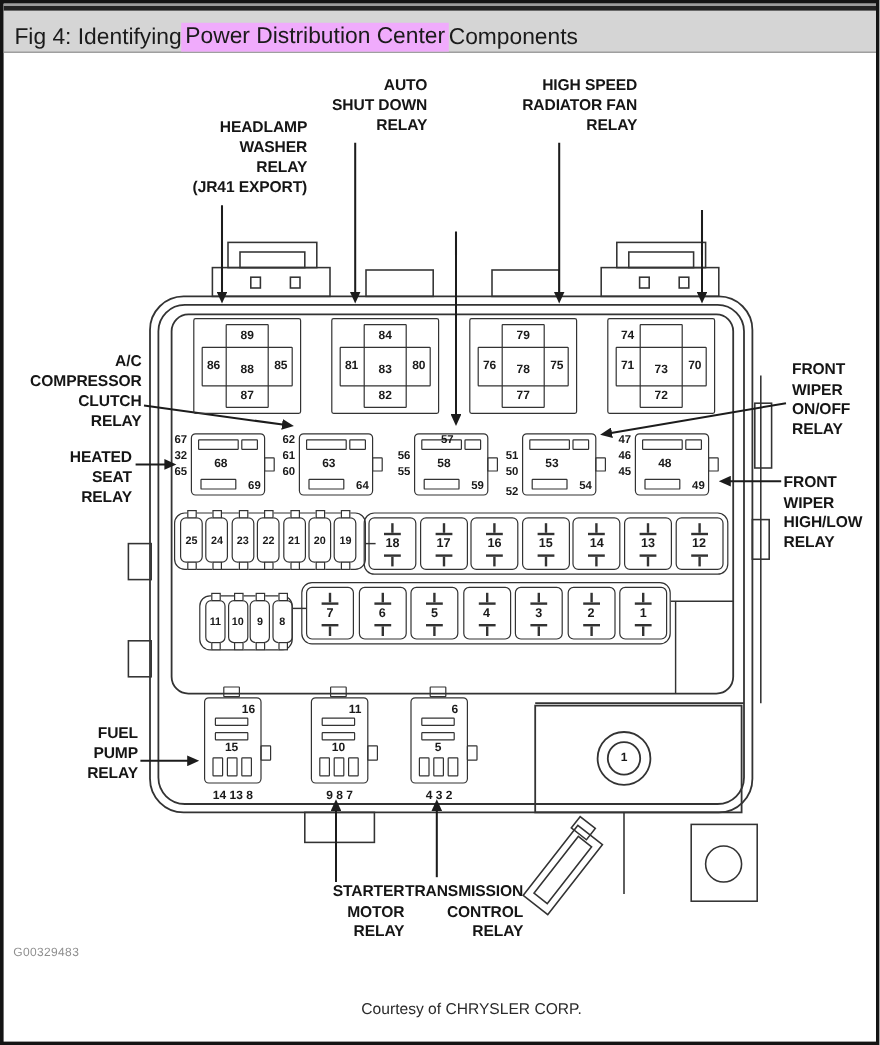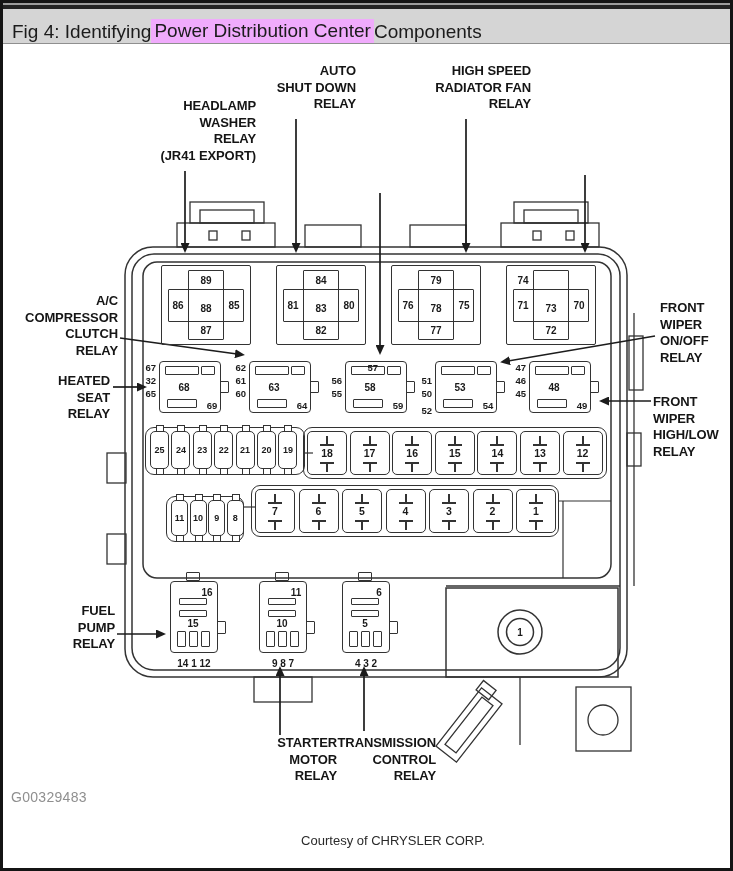--- a/index.html
+++ b/index.html
@@ -9,21 +9,21 @@
             background:linear-gradient(#9c9c9c 0 2px,#232323 2px 100%);z-index:3;}
   .titlebar{position:absolute;left:0;top:6px;right:0;height:35px;background:#d5d5d5;
             border-bottom:1px solid #8f8f8f;z-index:3;display:flex;align-items:flex-end;
             font-size:19px;color:#1b1b1b;padding-left:9px;box-sizing:border-box;}
   .titlebar .hl{padding:1px 3px;}
   .stage{position:absolute;left:0;top:0;width:733px;height:871px;z-index:1;}
   svg.draw{position:absolute;left:0;top:0;}
   .callout{position:absolute;font-weight:700;font-size:13px;line-height:16.5px;
            color:#151515;white-space:pre-line;letter-spacing:-0.1px;z-index:2;}
   .ta-c{text-align:right}.ta-r{text-align:right}.ta-l{text-align:left}
-  .gcode{position:absolute;font-size:14px;color:#8f8f8f;letter-spacing:0.3px;}
+  .gcode{position:absolute;font-size:10px;color:#8f8f8f;letter-spacing:0.3px;}
   .courtesy{position:absolute;font-size:13px;color:#2a2a2a;text-align:center;}
   #gen{position:absolute;left:0;top:0;width:733px;height:871px;z-index:2;}
   .box{position:absolute;border:1.4px solid #333;border-radius:2px;box-sizing:border-box;}
   .thin{border-width:1.2px;border-radius:1px;}
   .br3{border-radius:4px;}
   .gbox{border-width:1.6px;border-radius:9px;}
   .lf{border-radius:5px;border-width:1.3px;}
   .sf{border-radius:5px;border-width:1.3px;}
   .sf::before,.sf::after{content:"";position:absolute;left:50%;margin-left:-3.5px;width:6px;height:5px;
        border:1.1px solid #333;background:#fff;}
@@ -297,21 +297,21 @@
         <div class="box br3" style="left: 167px; top: 578px; width: 48px; height: 72px;"></div>
         <div class="box thin" style="left: 183px; top: 569px; width: 14px; height: 9px;"></div>
         <div class="box thin" style="left: 214px; top: 618px; width: 9px; height: 13px;"></div>
         <div class="box thin" style="left: 176px; top: 595px; width: 28px; height: 7px;"></div>
         <div class="box thin" style="left: 176px; top: 607px; width: 28px; height: 7px;"></div>
         <div class="box thin" style="left: 174px; top: 628px; width: 9px; height: 16px;"></div>
         <div class="box thin" style="left: 186px; top: 628px; width: 9px; height: 16px;"></div>
         <div class="box thin" style="left: 198px; top: 628px; width: 9px; height: 16px;"></div>
         <div class="num n10" style="left: 204px; top: 589px;">16</div>
         <div class="num n10" style="left: 190px; top: 620px;">15</div>
-        <div class="num n10" style="left: 191px; top: 660px;">14 1 12</div>
+        <div class="num n10" style="left: 191px; top: 660px;">14 13 8</div>
         <div class="box br3" style="left: 256px; top: 578px; width: 48px; height: 72px;"></div>
         <div class="box thin" style="left: 272px; top: 569px; width: 14px; height: 9px;"></div>
         <div class="box thin" style="left: 303px; top: 618px; width: 9px; height: 13px;"></div>
         <div class="box thin" style="left: 265px; top: 595px; width: 28px; height: 7px;"></div>
         <div class="box thin" style="left: 265px; top: 607px; width: 28px; height: 7px;"></div>
         <div class="box thin" style="left: 263px; top: 628px; width: 9px; height: 16px;"></div>
         <div class="box thin" style="left: 275px; top: 628px; width: 9px; height: 16px;"></div>
         <div class="box thin" style="left: 287px; top: 628px; width: 9px; height: 16px;"></div>
         <div class="num n10" style="left: 293px; top: 589px;">11</div>
         <div class="num n10" style="left: 279px; top: 620px;">10</div>

